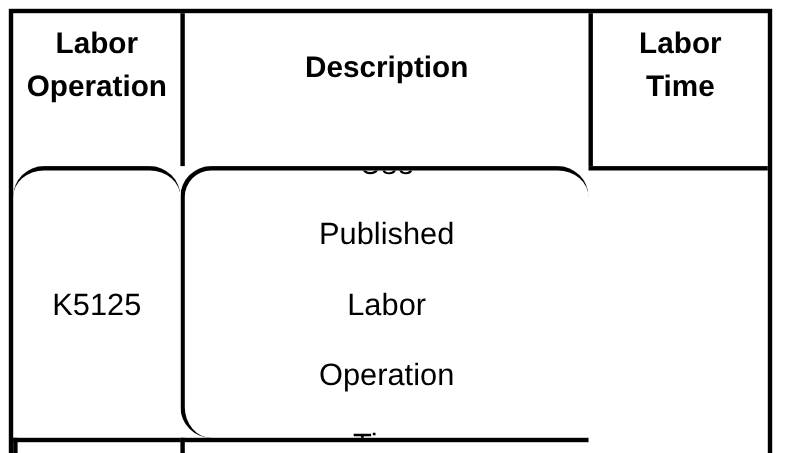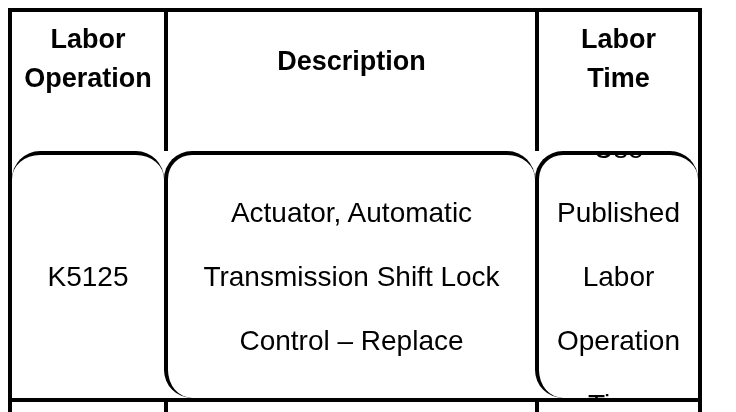--- a/index.html
+++ b/index.html
@@ -63,23 +63,20 @@
 <div class="page">
   <div class="tbl">
 
     <div class="cell th">Labor
 Operation</div>
     <div class="cell th desc-h bl">Description</div>
     <div class="cell th bl">Labor
 Time</div>
 
     <div class="cell td bt">K5125</div>
-    <div class="cell td bt bl">Actuator, Automatic
-Transmission Shift Lock
-Control – Replace</div>
     <div class="cell td bt bl">Use
 Published
 Labor
 Operation
 Time</div>
 
     <div class="cell bt"></div>
     <div class="cell bt bl"></div>
     <div class="cell bt bl"></div>
 

